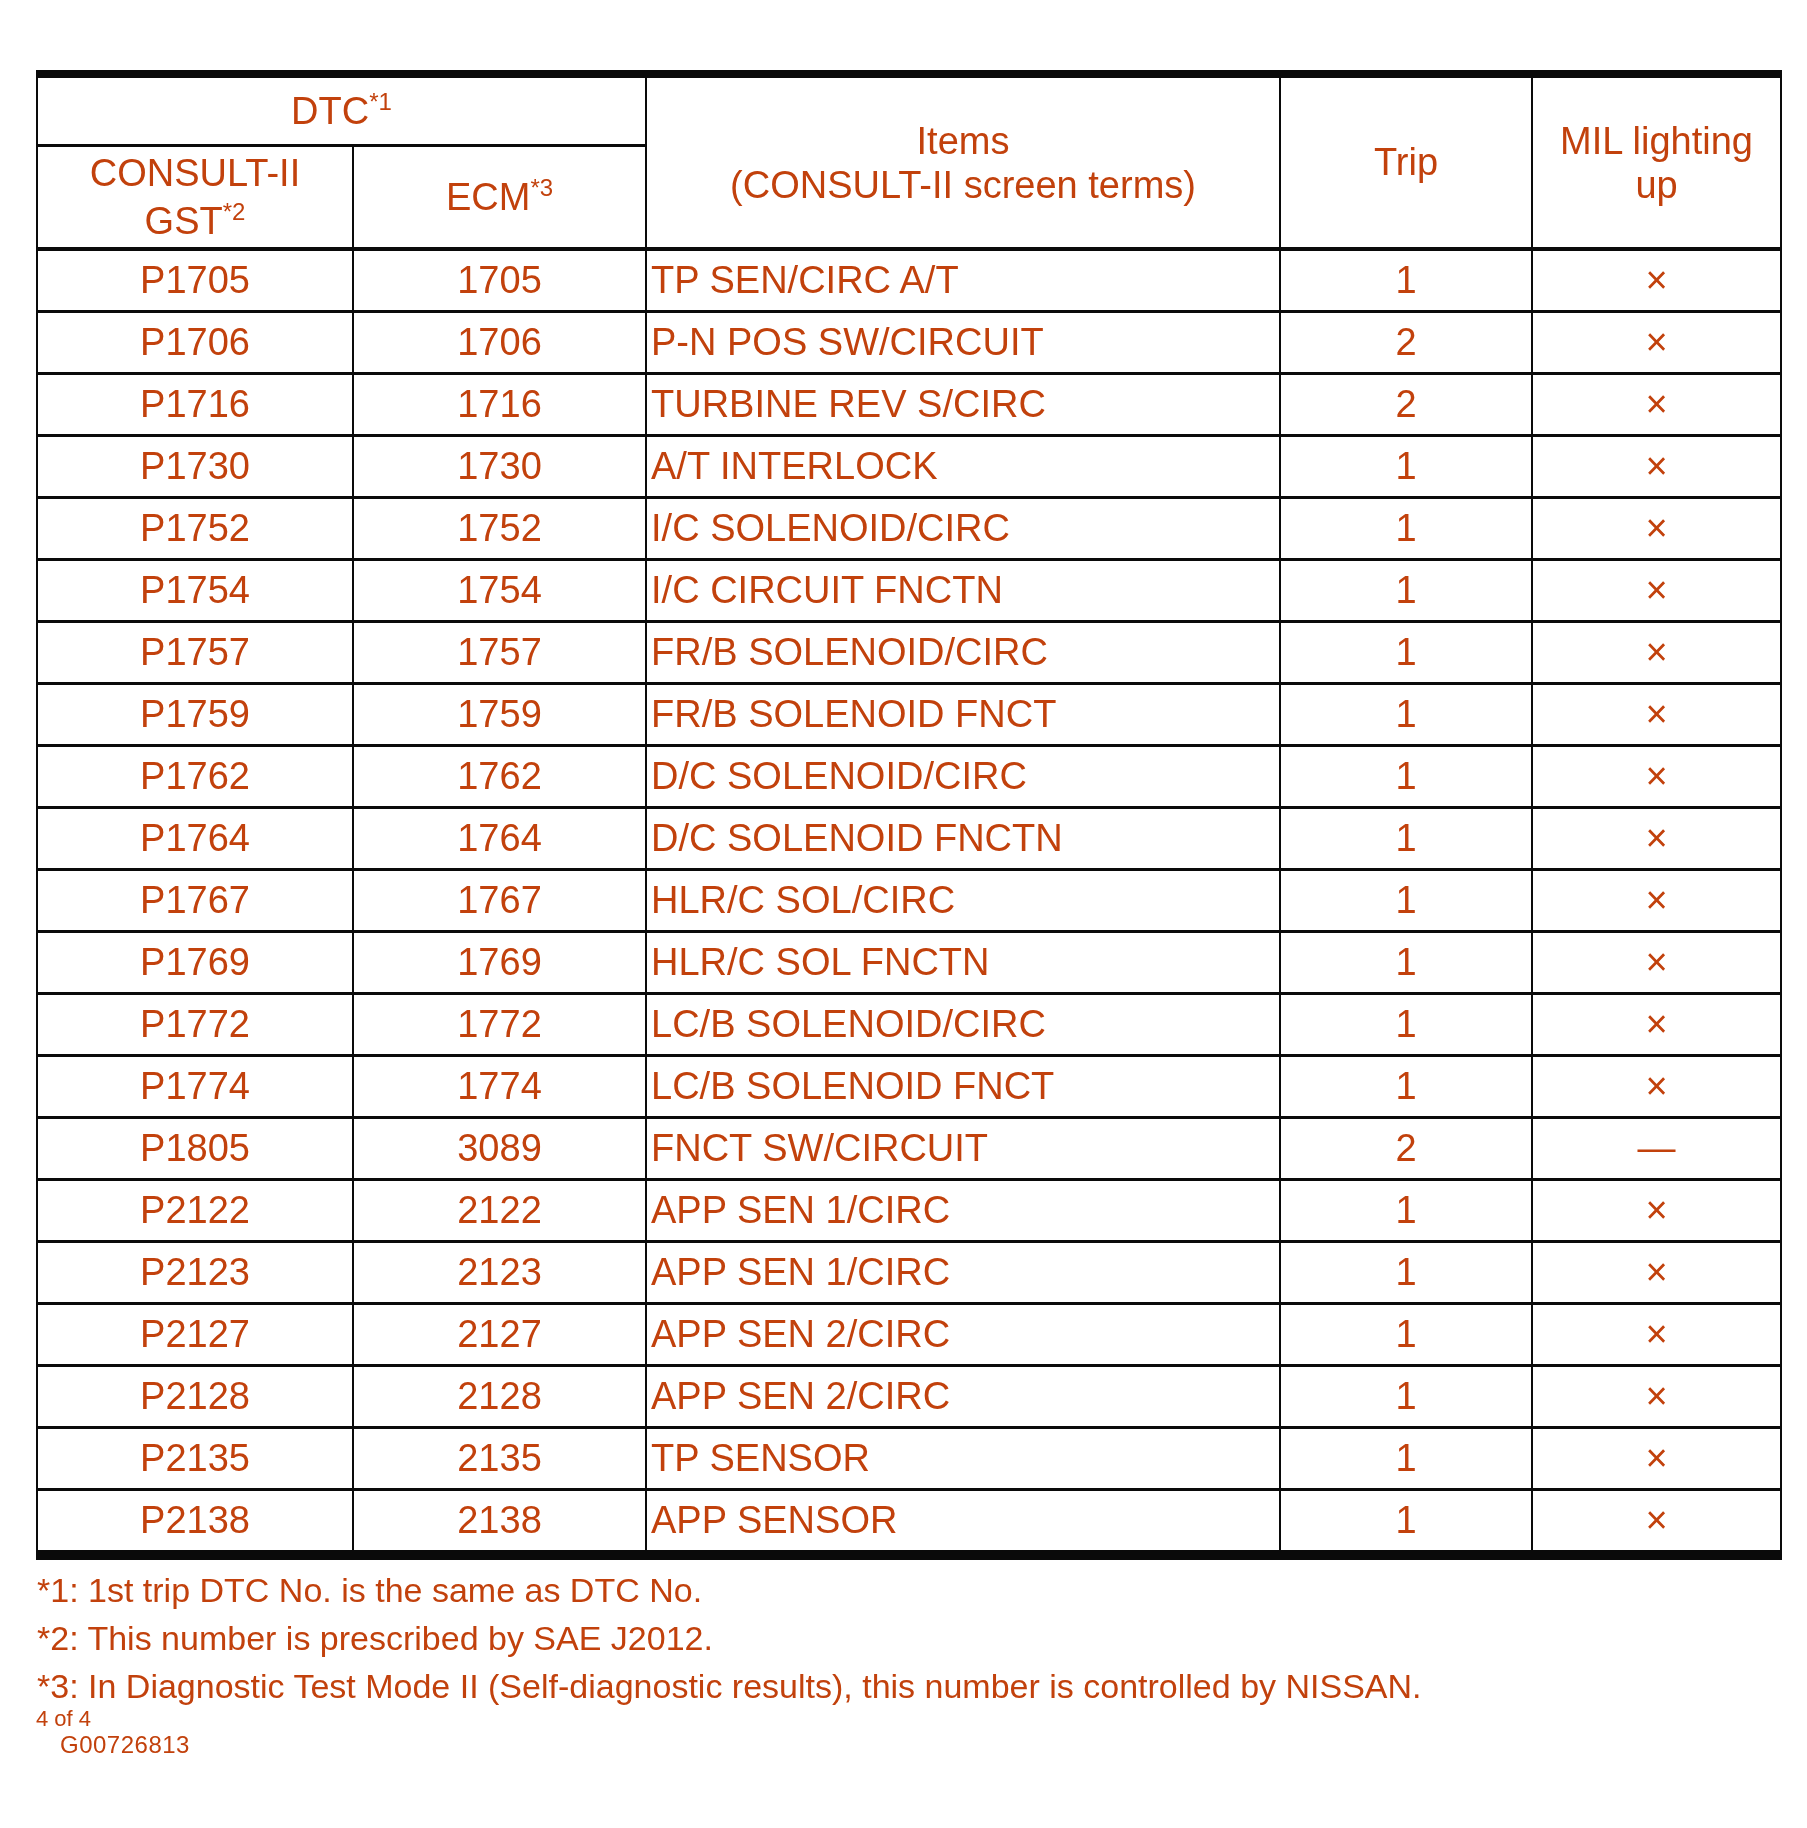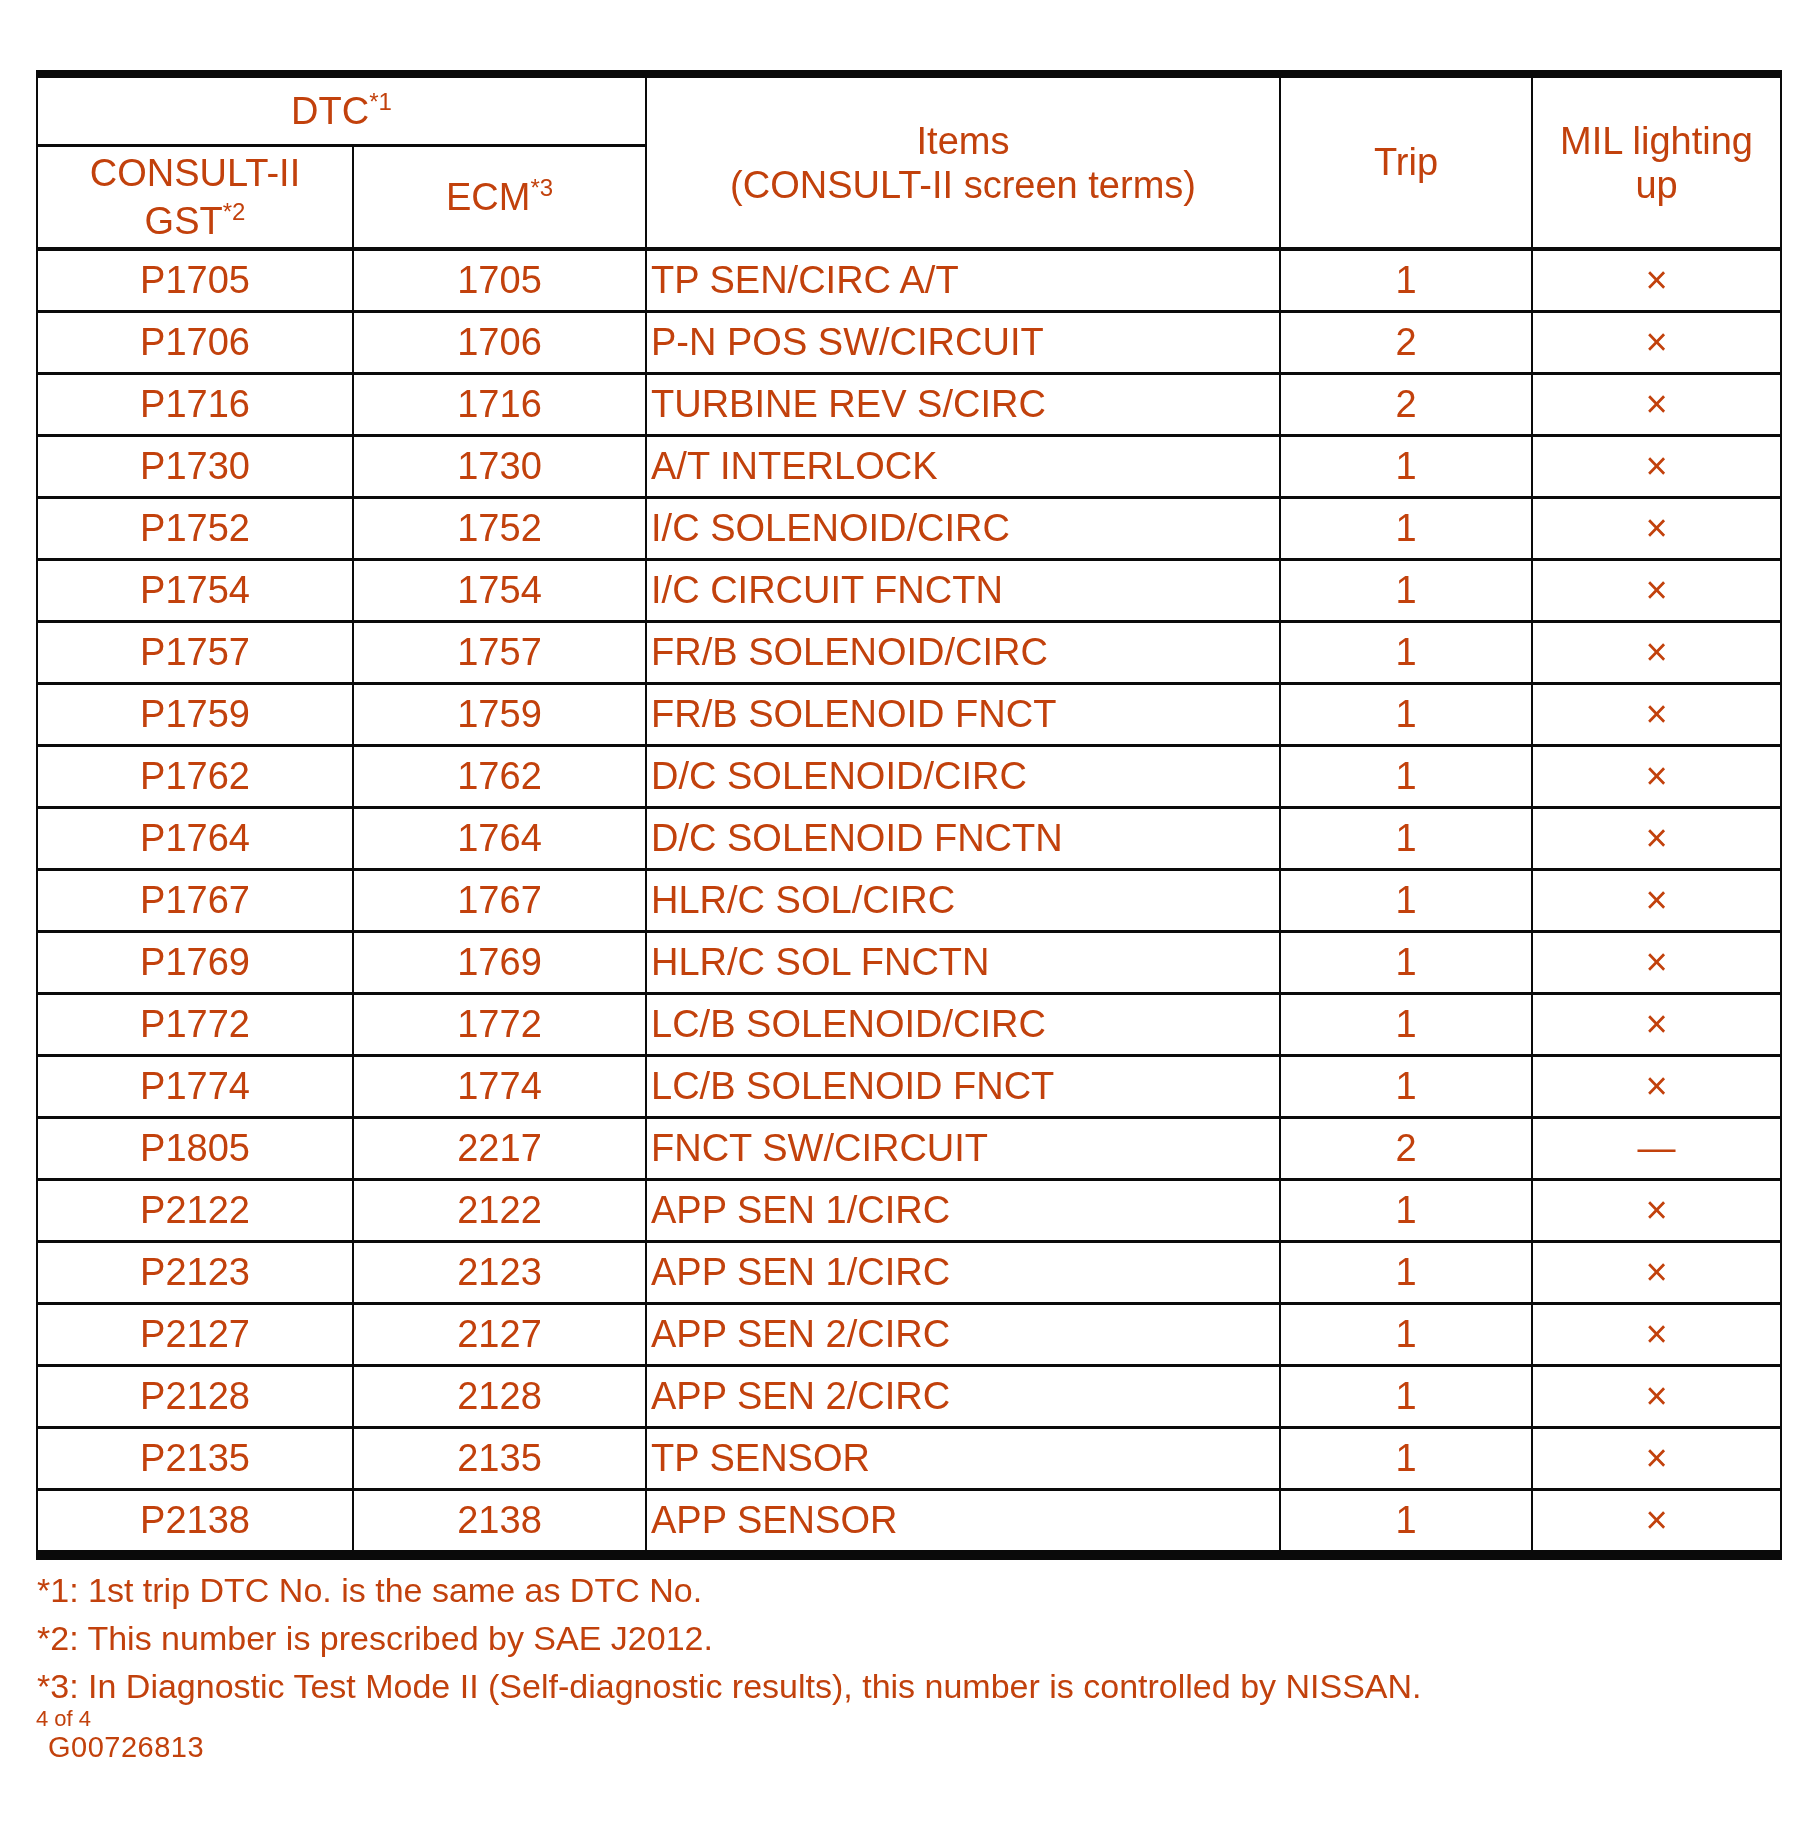--- a/index.html
+++ b/index.html
@@ -67,23 +67,23 @@
   .page-label {
     position: absolute;
     left: 36px;
     top: 1706px;
     width: 1700px;
     text-align: left;
     font-size: 22px;
   }
   .doc-id {
     position: absolute;
-    left: 48px;
+    left: 60px;
     top: 1731px;
-    font-size: 29px;
+    font-size: 24px;
     letter-spacing: 0.5px;
     text-align: center;
   }
 </style>
 </head>
 <body>
 
 <div class="page">
 
   <table class="dtc-table">
@@ -209,21 +209,21 @@
     </tr>
         <tr>
       <td>P1774</td>
       <td>1774</td>
       <td class="items-cell">LC/B SOLENOID FNCT</td>
       <td>1</td>
       <td>×</td>
     </tr>
         <tr>
       <td>P1805</td>
-      <td>2217</td>
+      <td>3089</td>
       <td class="items-cell">FNCT SW/CIRCUIT</td>
       <td>2</td>
       <td>—</td>
     </tr>
         <tr>
       <td>P2122</td>
       <td>2122</td>
       <td class="items-cell">APP SEN 1/CIRC</td>
       <td>1</td>
       <td>×</td>

